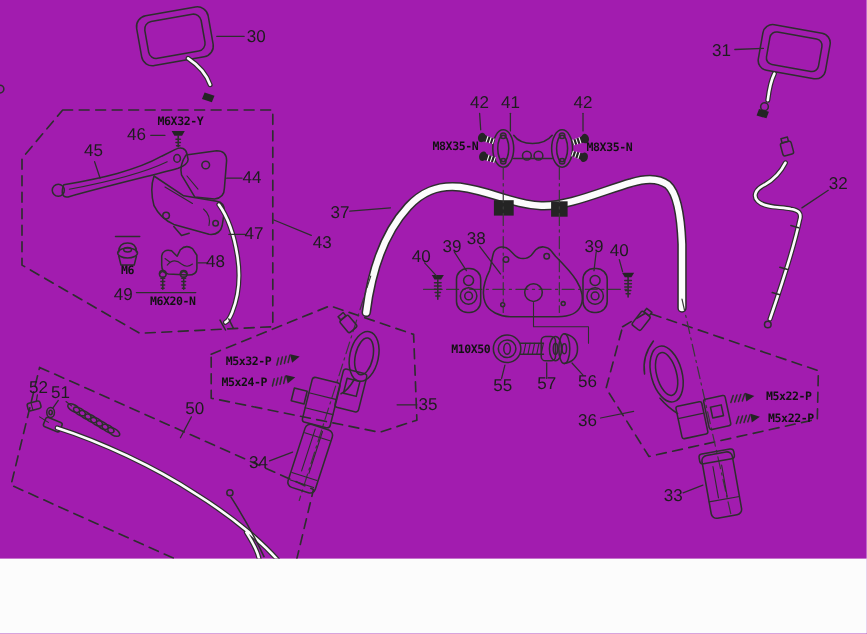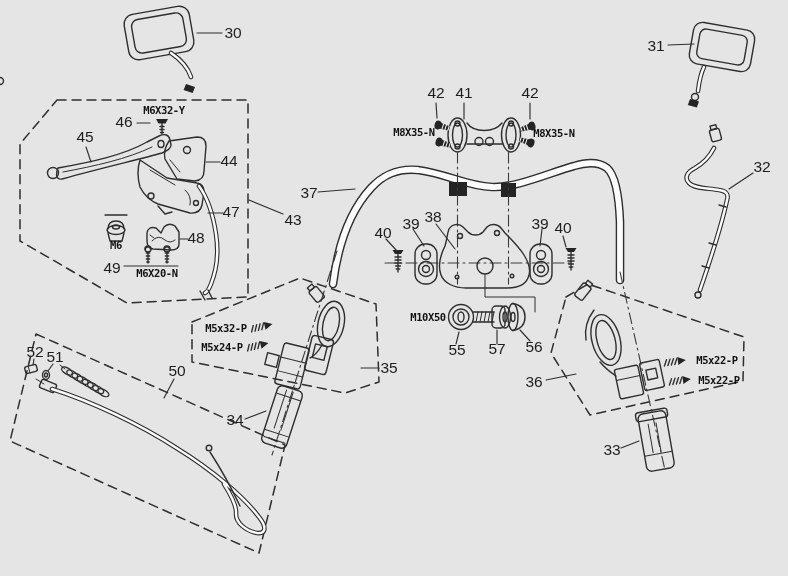--- a/index.html
+++ b/index.html
@@ -1,16 +1,16 @@
 <!DOCTYPE html>
 <html><head>
 <meta charset="utf-8">
 <style>
   html,body{margin:0;padding:0;background:#fcfcfc;}
-  .stage{position:relative;width:788px;height:576px;background:#e5e5e5;overflow:hidden;
+  .stage{position:relative;width:788px;height:508px;background:#a21caf;overflow:hidden;
          font-family:"Liberation Sans",sans-serif;}
   svg{display:block}
   
   .art path,.art rect,.art circle,.art ellipse,.art line,.art polyline,.art polygon{
       stroke:#2e2e2e;fill:none;stroke-width:1.4;stroke-linecap:round;stroke-linejoin:round;}
   .art .fill{fill:#242424;stroke:none;}
   .art .thin{stroke-width:1;}
   .art .tube-o{stroke-width:4.6;}
   .art .tube-i{stroke:#fcfcfc;stroke-width:2.4;}
   .art .bar-o{stroke-width:8.6;}

